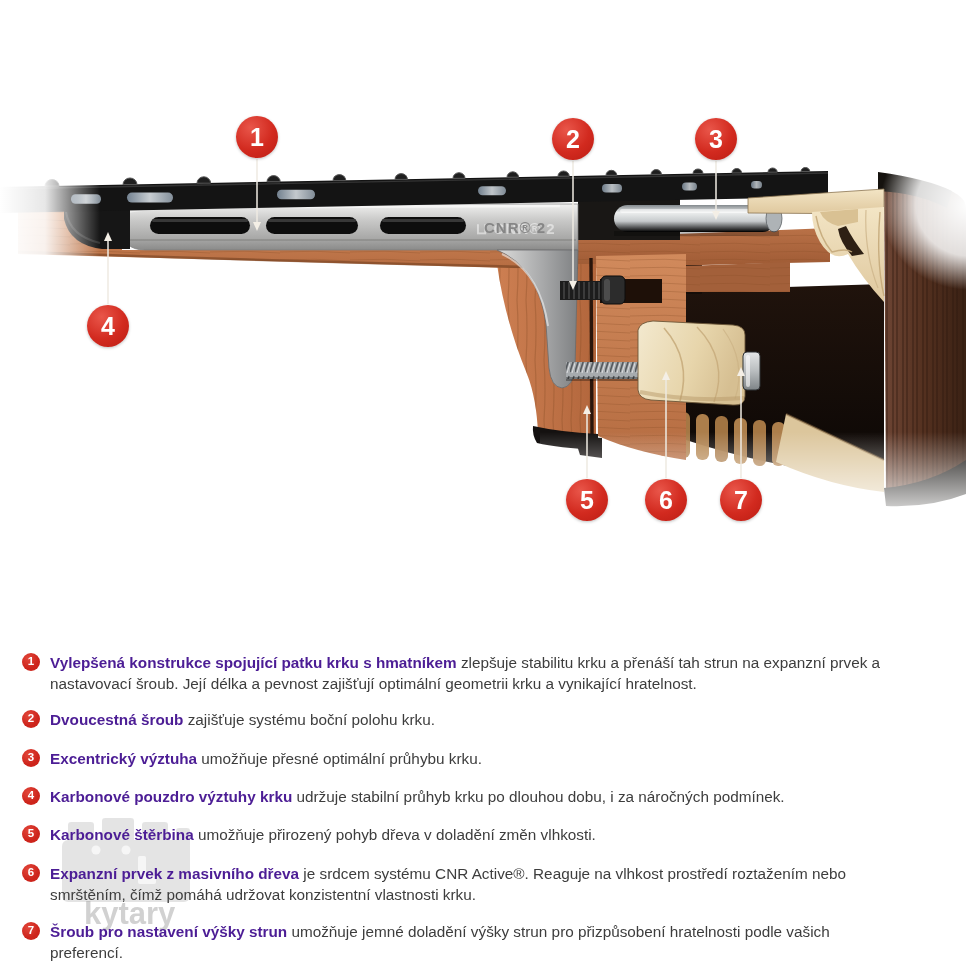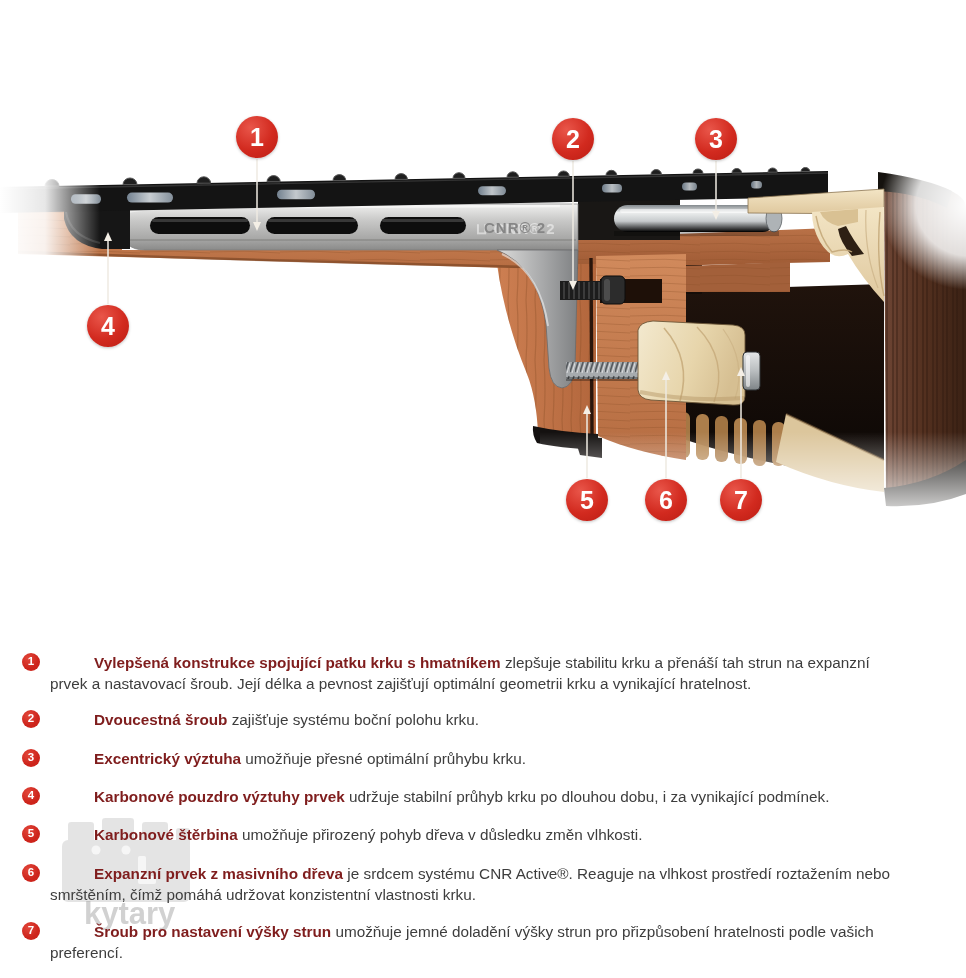--- a/index.html
+++ b/index.html
@@ -13,21 +13,21 @@
            display:flex;align-items:center;justify-content:center;}
   .callout span{color:#ffffff;font-weight:bold;font-size:25px;line-height:1;}
   .watermark{position:absolute;left:58px;top:818px;width:150px;height:112px;pointer-events:none;}
   .legend{position:absolute;left:0;top:0;width:966px;height:978px;margin:0;padding:0;list-style:none;}
   .legend-item{position:absolute;left:22px;width:888px;}
   .bullet{position:absolute;left:0;top:1px;width:18px;height:18px;border-radius:50%;
           background:radial-gradient(circle at 35% 30%, #e2463a, #cd241b 60%);
           display:flex;align-items:center;justify-content:center;}
   .bullet span{color:#fff;font-size:11.5px;font-weight:bold;line-height:1;}
   .legend-text{margin:0 0 0 28px;width:846px;font-size:15.3px;line-height:21px;color:#3d3d3d;}
-  .legend-text b{color:#7f1d1d;margin-left:44px;}
+  .legend-text b{color:#4c1d95;}
 </style>
 </head>
 <body>
 
 <div class="stage">
 
   <div class="diagram">
     <svg width="966" height="640" viewBox="0 0 966 640">
       <defs>
         <linearGradient id="gAlu" x1="0" y1="0" x2="0" y2="1">
@@ -348,27 +348,27 @@
     <li class="legend-item" style="top:748px">
       <span class="bullet">
           <span>3</span>
         </span>
       <p class="legend-text"><b>Excentrický výztuha</b><span> umožňuje přesné optimální průhybu krku.</span></p>
     </li>
     <li class="legend-item" style="top:786px">
       <span class="bullet">
           <span>4</span>
         </span>
-      <p class="legend-text"><b>Karbonové pouzdro výztuhy prvek</b><span> udržuje stabilní průhyb krku po dlouhou dobu, i za vynikající podmínek.</span></p>
+      <p class="legend-text"><b>Karbonové pouzdro výztuhy krku</b><span> udržuje stabilní průhyb krku po dlouhou dobu, i za náročných podmínek.</span></p>
     </li>
     <li class="legend-item" style="top:824px">
       <span class="bullet">
           <span>5</span>
         </span>
-      <p class="legend-text"><b>Karbonové štěrbina</b><span> umožňuje přirozený pohyb dřeva v důsledku změn vlhkosti.</span></p>
+      <p class="legend-text"><b>Karbonové štěrbina</b><span> umožňuje přirozený pohyb dřeva v doladění změn vlhkosti.</span></p>
     </li>
     <li class="legend-item" style="top:863px">
       <span class="bullet">
           <span>6</span>
         </span>
       <p class="legend-text"><b>Expanzní prvek z masivního dřeva</b><span> je srdcem systému CNR Active®. Reaguje na vlhkost prostředí roztažením nebo smrštěním, čímž pomáhá udržovat konzistentní vlastnosti krku.</span></p>
     </li>
     <li class="legend-item" style="top:921px">
       <span class="bullet">
           <span>7</span>

